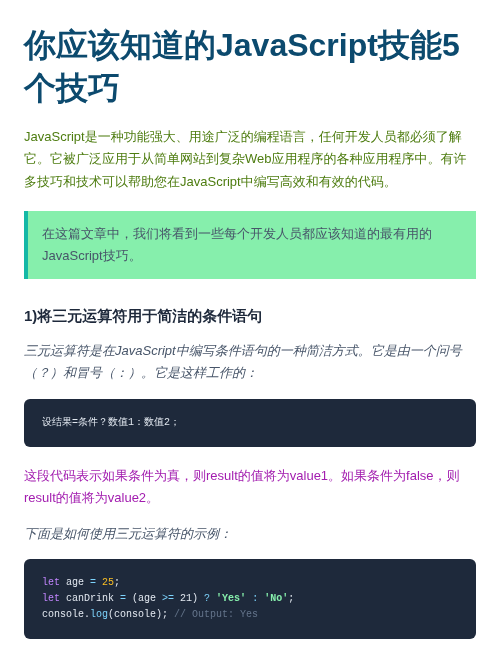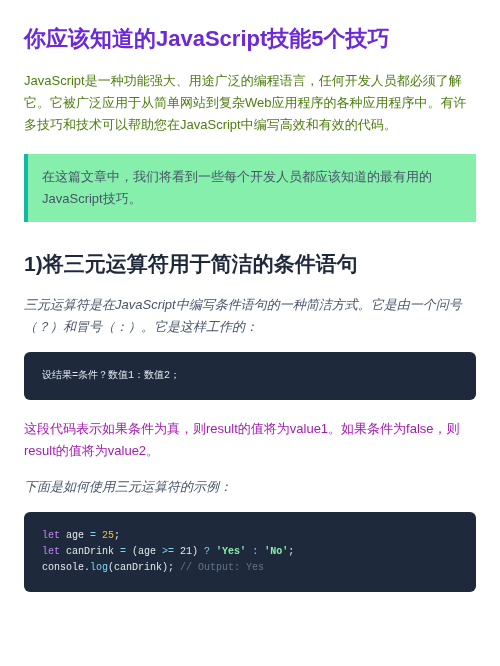--- a/index.html
+++ b/index.html
@@ -6,39 +6,39 @@
   body {
     font-family: -apple-system, BlinkMacSystemFont, "Segoe UI", "PingFang SC", "Microsoft YaHei", sans-serif;
     background: #fff;
     width: 500px;
     padding: 24px 24px 0 24px;
     color: #334155;
     font-size: 13px;
     line-height: 1.7;
   }
   h1 {
-    font-size: 22px;
+    font-size: 32px;
     font-weight: 700;
-    color: #6d28d9;
+    color: #0c4a6e;
     margin-bottom: 16px;
     line-height: 1.35;
   }
   p.intro {
     margin-bottom: 16px;
     color: #4d7c0f;
   }
   .callout {
     border-left: 4px solid #14b8a6;
     background: #86efac;
     padding: 12px 14px;
     margin: 18px 0 24px 0;
     color: #475569;
   }
   h2 {
-    font-size: 21px;
+    font-size: 15px;
     font-weight: 700;
     color: #1e293b;
     margin: 20px 0 12px 0;
   }
   p.italic {
     font-style: italic;
     color: #475569;
     margin-bottom: 14px;
   }
   .code-block {
@@ -81,13 +81,13 @@
 <p class="italic">三元运算符是在JavaScript中编写条件语句的一种简洁方式。它是由一个问号（？）和冒号（：）。它是这样工作的：</p>
 
 <div class="code-block"><span>设结果=条件？数值1：数值2；</span></div>
 
 <p class="body">这段代码表示如果条件为真，则result的值将为value1。如果条件为false，则result的值将为value2。</p>
 
 <p class="italic">下面是如何使用三元运算符的示例：</p>
 
 <div class="code-block"><span class="tok-kw">let</span><span class="tok-var"> age </span><span class="tok-op">= </span><span class="tok-num">25</span><span class="tok-var">;</span>
 <span class="tok-kw">let</span><span class="tok-var"> canDrink </span><span class="tok-op">= </span><span class="tok-var">(age </span><span class="tok-op">&gt;=</span><span class="tok-var"> 21) </span><span class="tok-op">? </span><span class="tok-str">'Yes'</span><span class="tok-op"> : </span><span class="tok-str">'No'</span><span class="tok-var">;</span>
-<span class="tok-var">console</span><span class="tok-var">.</span><span class="tok-fn">log</span><span class="tok-var">(canDrink); </span><span class="tok-cmt">// Output: Yes</span></div>
+<span class="tok-var">console</span><span class="tok-var">.</span><span class="tok-fn">log</span><span class="tok-var">(console); </span><span class="tok-cmt">// Output: Yes</span></div>
 
 </body></html>

